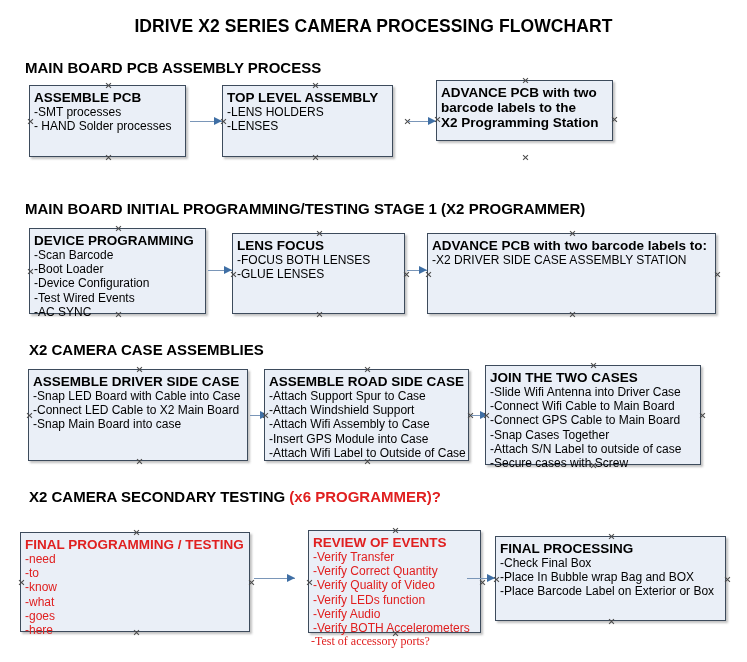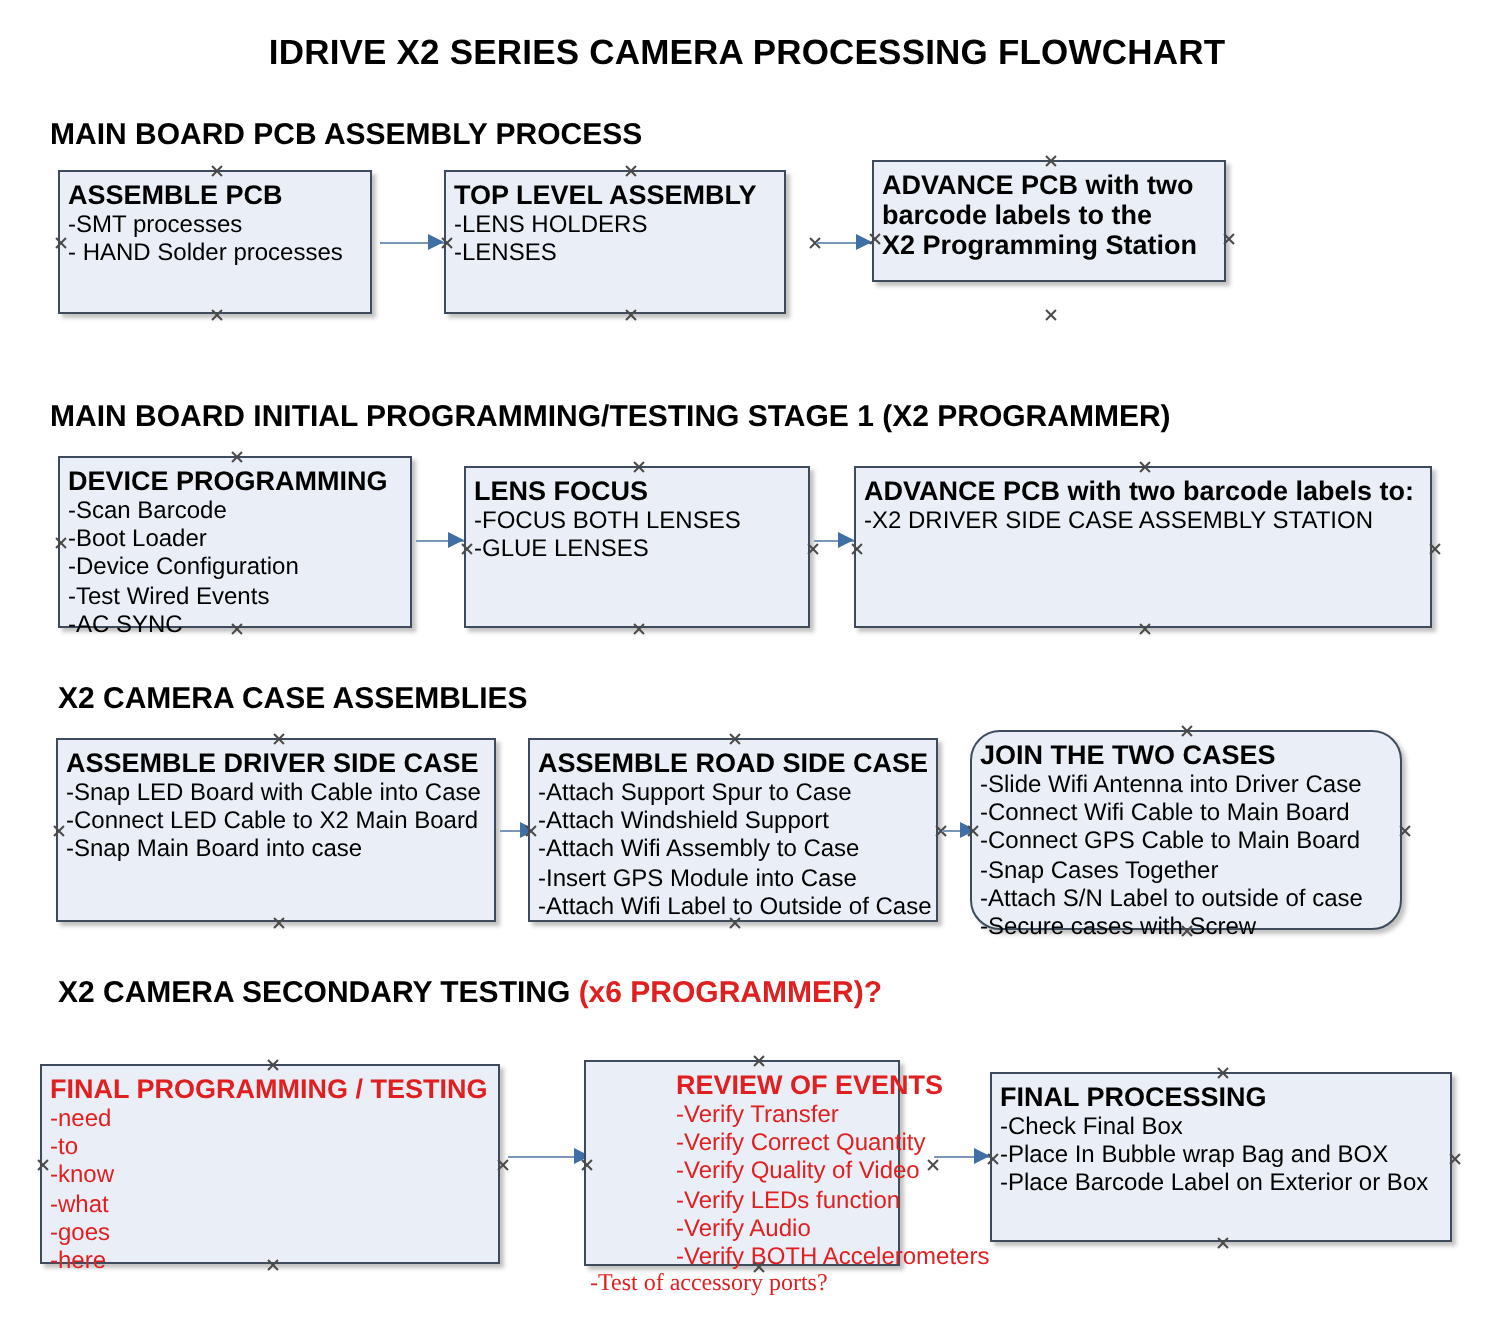--- a/index.html
+++ b/index.html
@@ -250,21 +250,21 @@
     <div class="handle" style="left:99px; top:-4px;"></div>
     <div class="handle" style="left:99px; top:88px;"></div>
     <div class="handle" style="left:202px; top:42px;"></div>
   </div>
 
   <div class="connector" style="left:471px; top:411px; width:17px;">
     <div class="line"></div>
     <div class="head"></div>
   </div>
 
-  <div class="box" style="left:485px; top:365px; width:216px; height:100px;border-radius:15px;">
+  <div class="box" style="left:485px; top:365px; width:216px; height:100px;">
     <div class="box-inner">
       <div class="box-title">JOIN THE TWO CASES</div>
       <div class="box-line">-Slide Wifi Antenna into Driver Case</div>
       <div class="box-line">-Connect Wifi Cable to Main Board</div>
       <div class="box-line">-Connect GPS Cable to Main Board</div>
       <div class="box-line">-Snap Cases Together</div>
       <div class="box-line">-Attach S/N Label to outside of case</div>
       <div class="box-line">-Secure cases with Screw</div>
     </div>
     <div class="handle" style="left:-3px; top:46px;"></div>
@@ -291,21 +291,21 @@
     <div class="handle" style="left:112px; top:-4px;"></div>
     <div class="handle" style="left:112px; top:96px;"></div>
     <div class="handle" style="left:227px; top:46px;"></div>
   </div>
 
   <div class="connector" style="left:254px; top:574px; width:41px;">
     <div class="line"></div>
     <div class="head"></div>
   </div>
 
-  <div class="box red-text" style="left:292px; top:530px; width:158px; height:103px;padding-left:41px;">
+  <div class="box red-text" style="left:308px; top:530px; width:173px; height:103px;">
     <div class="box-inner">
       <div class="box-title">REVIEW OF EVENTS</div>
       <div class="box-line">-Verify Transfer</div>
       <div class="box-line">-Verify Correct Quantity</div>
       <div class="box-line">-Verify Quality of Video</div>
       <div class="box-line">-Verify LEDs function</div>
       <div class="box-line">-Verify Audio</div>
       <div class="box-line">-Verify BOTH Accelerometers</div>
     </div>
     <div class="overflow-line" style="left:2px; top:103px;">-Test of accessory ports?</div>

